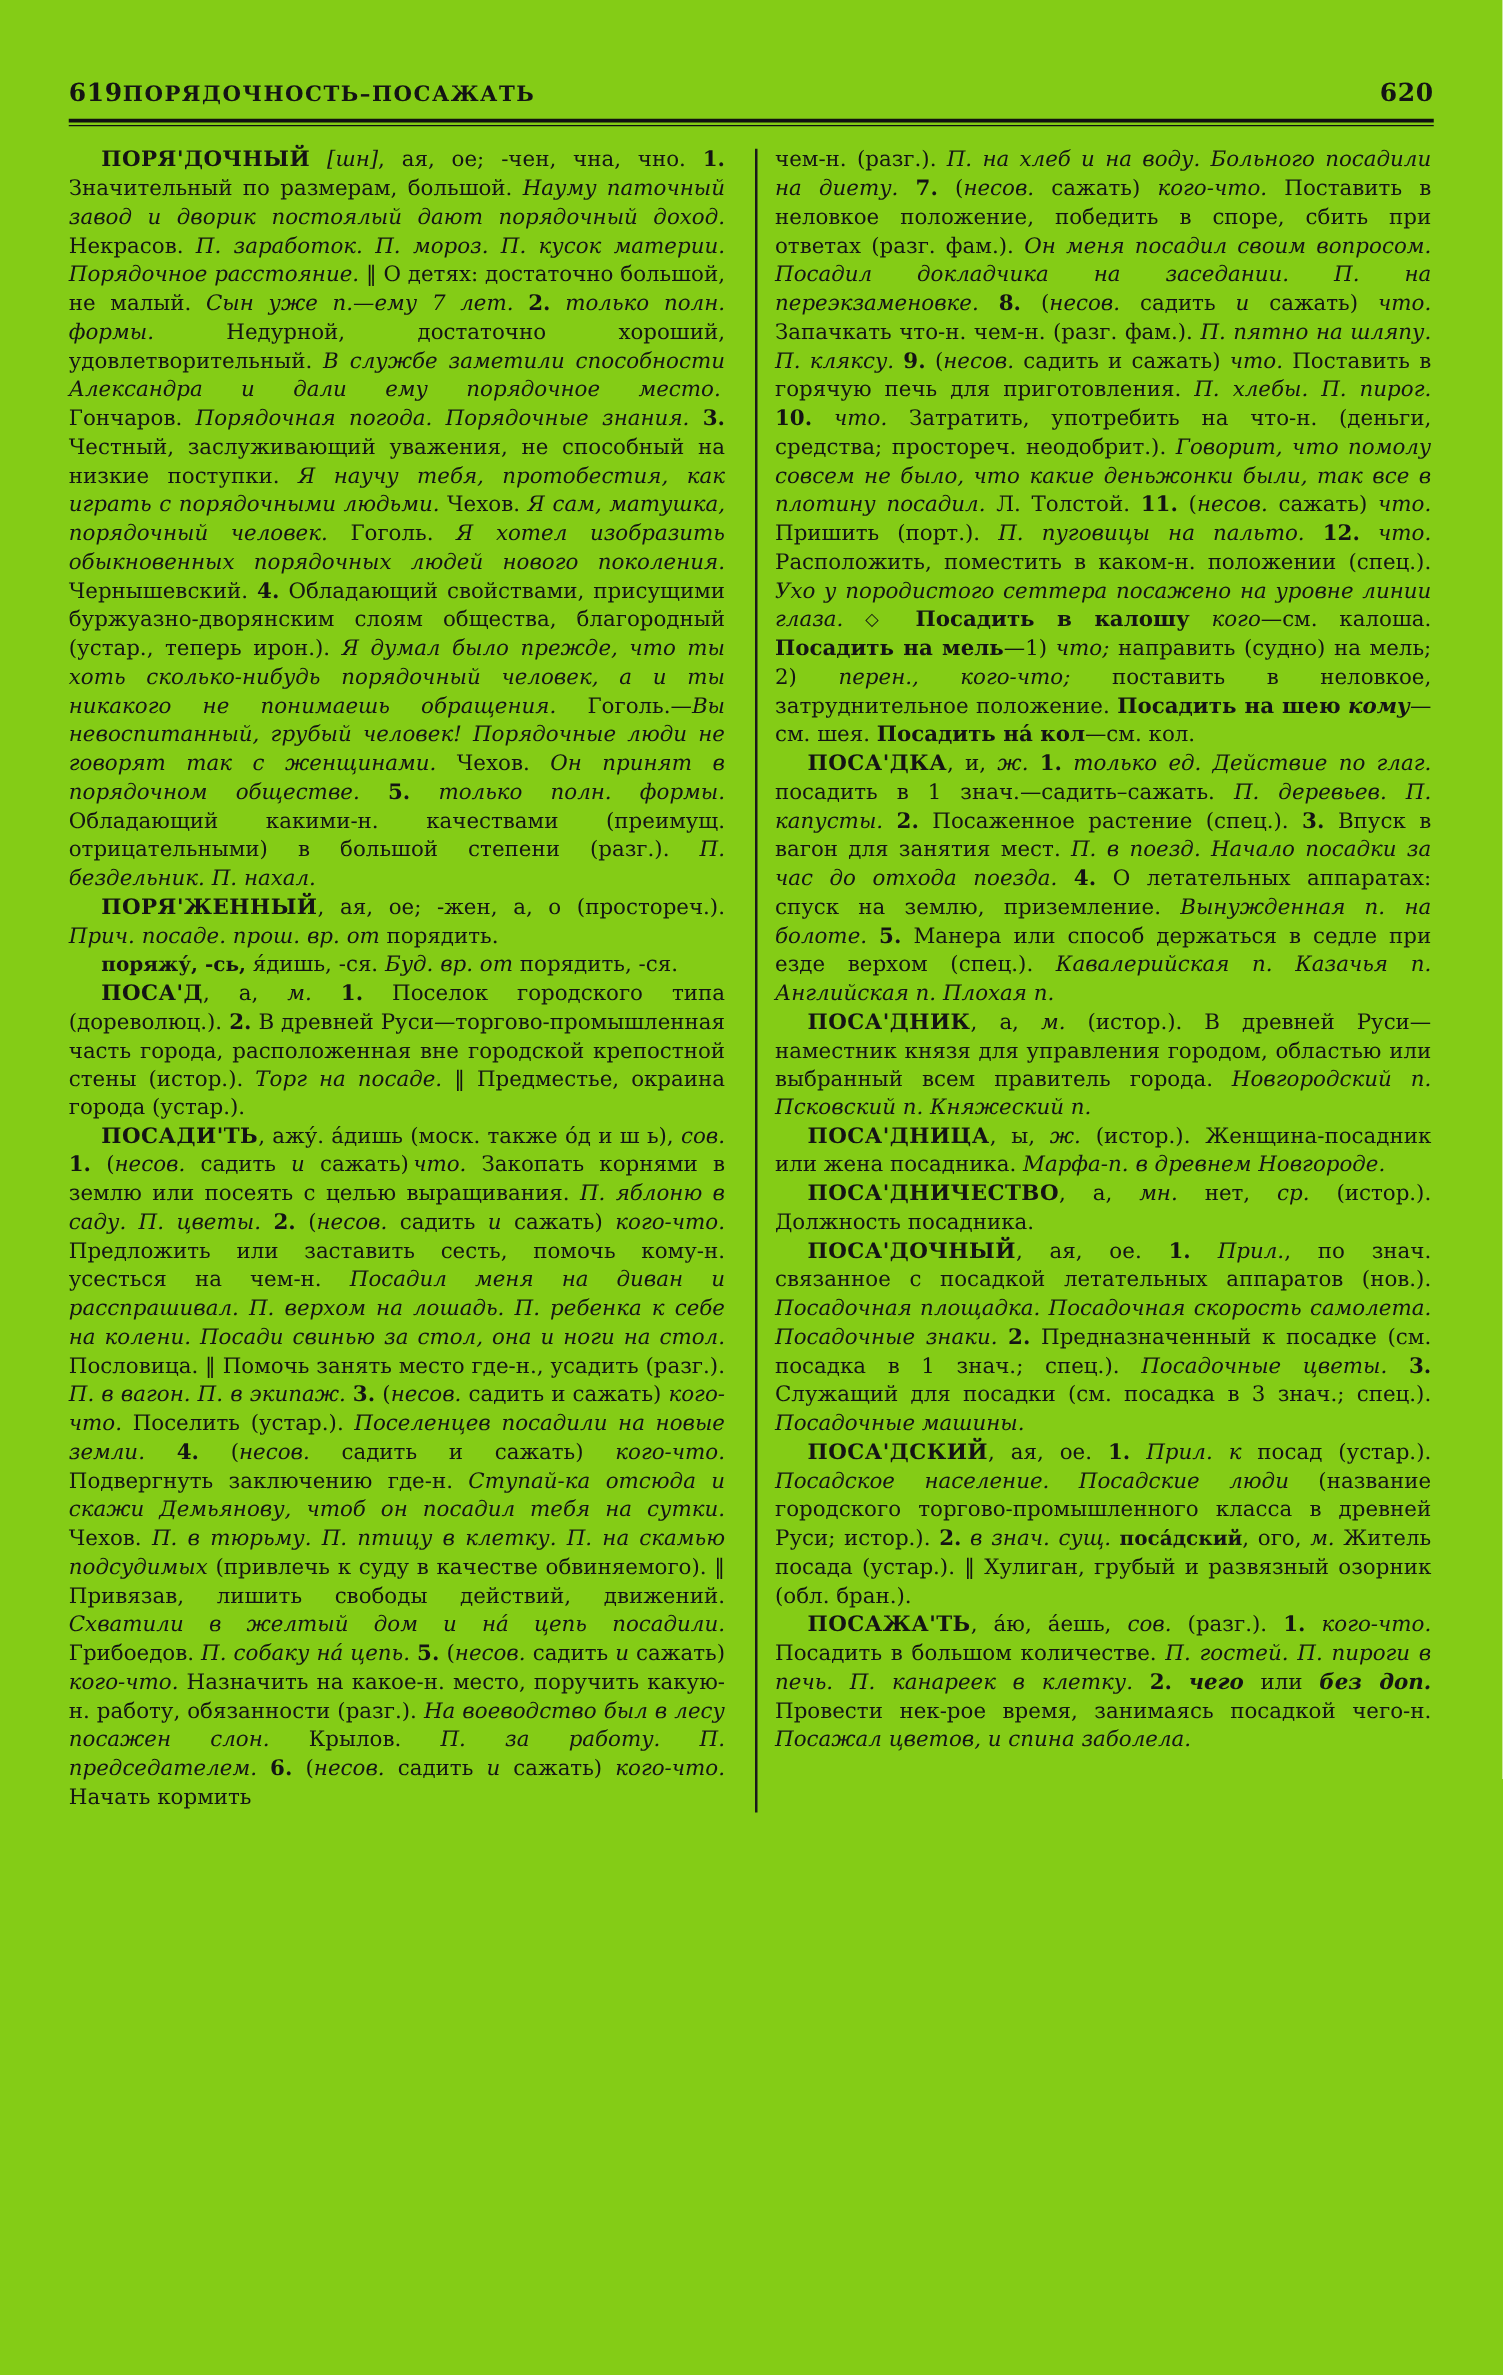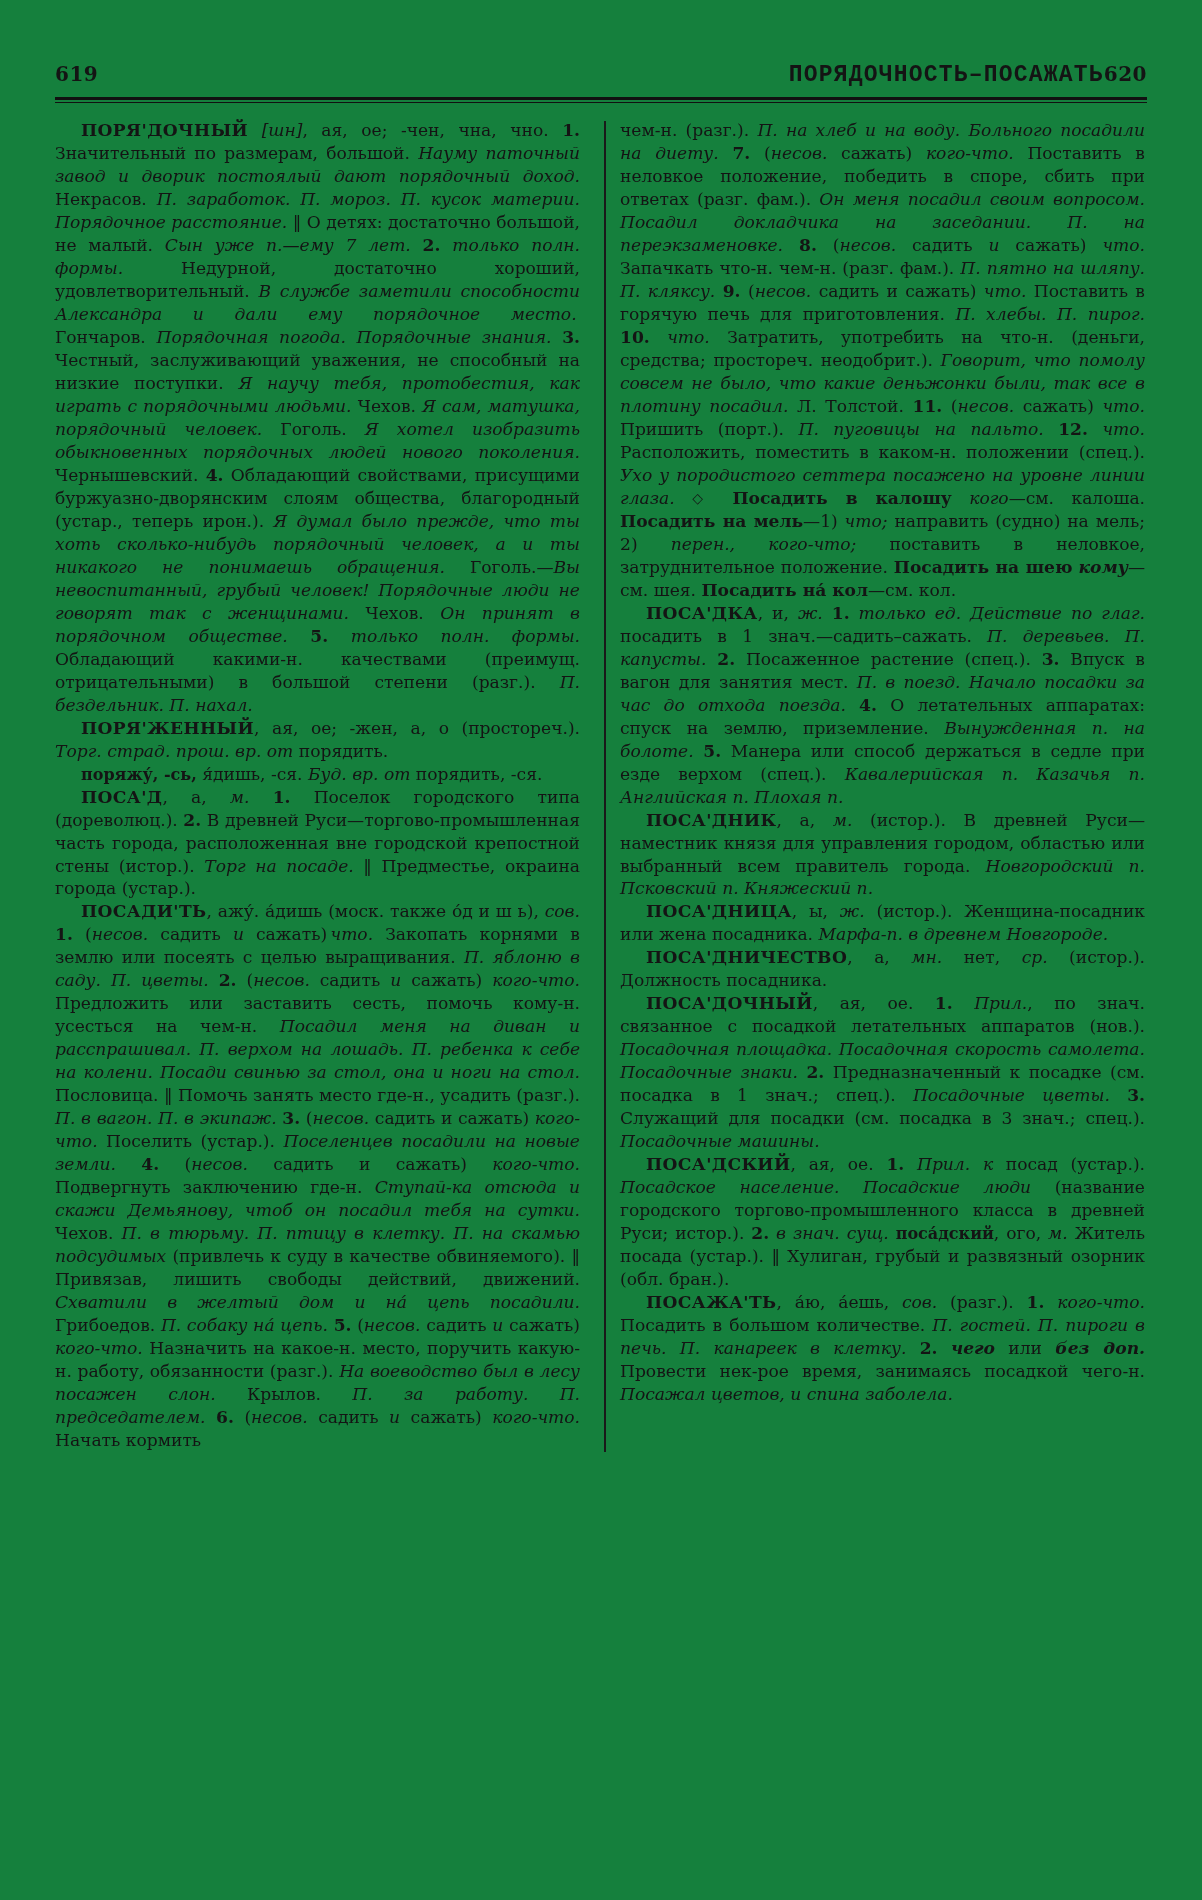--- a/index.html
+++ b/index.html
@@ -14,21 +14,21 @@
     font-family: "DejaVu Serif", "Liberation Serif", serif;
     color: #141414;
     position: relative;
     overflow: hidden;
   }
   .page {
     position: absolute;
     left: 0; top: 0;
     width: 1202px;
     height: 1900px;
-    background: #15803d;
+    background: #84cc16;
   }
   .page-inner {
     position: absolute;
     left: 55px;
     top: 62px;
     width: 1092px;
   }
 
   
   .running-head {
@@ -36,25 +36,24 @@
     align-items: baseline;
     justify-content: space-between;
     font-family: "DejaVu Serif", "Liberation Serif", serif;
     font-weight: bold;
   }
   .folio {
     font-size: 20px;
     letter-spacing: 0.5px;
   }
   .head-title {
-    font-size: 23px;
+    font-size: 17px;
     letter-spacing: 1.2px;
-    text-align: right;
+    text-align: left;
     flex: 1;
-    font-family: Liberation Mono, monospace;
   }
   .rule {
     margin-top: 9px;
     border-top: 3px solid #111;
     border-bottom: 1px solid #111;
     height: 2px;
     width: 100%;
   }
 
   
@@ -114,21 +113,21 @@
     <div class="running-head">
       <span class="folio">619</span>
       <span class="head-title">ПОРЯДОЧНОСТЬ–ПОСАЖАТЬ</span>
       <span class="folio">620</span>
     </div>
     <div class="rule"></div>
 
     <div class="columns">
       <div class="col col-left" id="col-left">
           <p class="entry"><span class="hw">ПОРЯ'ДОЧНЫЙ</span> <span class="it">[шн]</span>, ая, ое; -чен, чна, чно. <span class="num">1.</span> Значительный по размерам, большой. <span class="it">Науму паточный завод и дворик постоялый дают&nbsp;порядочный доход.</span> Некрасов. <span class="it">П. заработок. П.&nbsp;мороз. П.&nbsp;кусок материи. Порядочное расстояние.</span> ‖ О детях: достаточно большой, не малый. <span class="it">Сын уже п.—ему 7 лет.</span> <span class="num">2.</span> <span class="it">только полн. формы.</span> Недурной, достаточно хороший, удовлетворительный. <span class="it">В службе заметили способности Александра и дали ему порядочное место.</span> Гончаров.&nbsp;<span class="it">Порядочная погода. Порядочные знания.</span> <span class="num">3.</span> Честный, заслуживающий уважения, не способный на низкие поступки. <span class="it">Я научу тебя, протобестия, как играть с порядочными людьми.</span> Чехов. <span class="it">Я сам, матушка, порядочный человек.</span> Гоголь. <span class="it">Я хотел изобразить обыкновенных порядочных людей нового поколения.</span> Чернышевский. <span class="num">4.</span> Обладающий свойствами, присущими буржуазно-дворянским слоям общества, благородный (устар., теперь ирон.). <span class="it">Я думал было прежде, что ты хоть сколько-нибудь порядочный человек, а и ты никакого не понимаешь обращения.</span> Гоголь.—<span class="it">Вы невоспитанный, грубый человек! Порядочные люди не говорят так с женщинами.</span> Чехов. <span class="it">Он принят в порядочном обществе.</span> <span class="num">5.</span> <span class="it">только полн. формы.</span> Обладающий какими-н. качествами (преимущ. отрицательными) в большой степени (разг.). <span class="it">П. бездельник. П. нахал.</span></p>
-          <p class="entry"><span class="hw">ПОРЯ'ЖЕННЫЙ</span>, ая, ое; -жен, а, о (простореч.). <span class="it">Торг. страд. прош. вр. от</span> порядить.</p>
+          <p class="entry"><span class="hw">ПОРЯ'ЖЕННЫЙ</span>, ая, ое; -жен, а, о (простореч.). <span class="it">Прич. посаде. прош. вр. от</span> порядить.</p>
           <p class="entry"><span class="sub-hw">поряжу́, -сь,</span> я́дишь, -ся. <span class="it">Буд. вр. от</span> порядить, -ся.</p>
           <p class="entry"><span class="hw">ПОСА'Д</span>, а, <span class="it">м.</span> <span class="num">1.</span> Поселок городского типа (дореволюц.). <span class="num">2.</span> В древней Руси—торгово-промышленная часть города, расположенная вне городской крепостной стены (истор.). <span class="it">Торг на посаде.</span> ‖ Предместье, окраина города (устар.).</p>
           <p class="entry"><span class="hw">ПОСАДИ'ТЬ</span>, ажу́. а́дишь (моск. также о́д и ш ь), <span class="it">сов.</span> <span class="num">1.</span> (<span class="it">несов.</span> садить <span class="it">и</span> сажать) <span class="it">что.</span> Закопать корнями в землю или посеять с целью выращивания. <span class="it">П. яблоню в саду. П. цветы.</span> <span class="num">2.</span> (<span class="it">несов.</span> садить <span class="it">и</span> сажать) <span class="it">кого-что.</span> Предложить или заставить сесть, помочь кому-н. усесться на чем-н. <span class="it">Посадил меня на диван и расспрашивал. П. верхом на лошадь. П. ребенка к себе на колени. Посади свинью за стол, она и ноги на стол.</span> Пословица. ‖ Помочь занять место где-н., усадить (разг.). <span class="it">П. в вагон. П. в экипаж.</span> <span class="num">3.</span> (<span class="it">несов.</span> садить и сажать) <span class="it">кого-что.</span> Поселить (устар.). <span class="it">Поселенцев посадили на новые земли.</span> <span class="num">4.</span> (<span class="it">несов.</span> садить и сажать) <span class="it">кого-что.</span> Подвергнуть заключению где-н. <span class="it">Ступай-ка отсюда и скажи Демьянову, чтоб он посадил тебя на сутки.</span> Чехов. <span class="it">П. в тюрьму. П. птицу в клетку. П. на скамью подсудимых</span> (привлечь к суду в качестве обвиняемого). ‖ Привязав, лишить свободы действий, движений. <span class="it">Схватили в желтый дом и на́ цепь посадили.</span> Грибоедов. <span class="it">П. собаку на́ цепь.</span> <span class="num">5.</span> (<span class="it">несов.</span> садить <span class="it">и</span> сажать) <span class="it">кого-что.</span> Назначить на какое-н. место, поручить какую-н. работу, обязанности (разг.). <span class="it">На воеводство был в лесу посажен слон.</span> Крылов. <span class="it">П. за работу. П. председателем.</span> <span class="num">6.</span> (<span class="it">несов.</span> садить <span class="it">и</span> сажать) <span class="it">кого-что.</span> Начать кормить</p>
         </div>
       <div class="col-divider"></div>
       <div class="col col-right" id="col-right">
           <p class="cont">чем-н. (разг.). <span class="it">П. на хлеб и на воду. Больного посадили на диету.</span> <span class="num">7.</span> (<span class="it">несов.</span> сажать) <span class="it">кого-что.</span> Поставить в неловкое положение, победить в споре, сбить при ответах (разг. фам.). <span class="it">Он меня посадил своим вопросом. Посадил докладчика на заседании. П. на переэкзаменовке.</span> <span class="num">8.</span> (<span class="it">несов.</span> садить <span class="it">и</span> сажать) <span class="it">что.</span> Запачкать что-н. чем-н. (разг. фам.). <span class="it">П. пятно на шляпу. П. кляксу.</span> <span class="num">9.</span> (<span class="it">несов.</span> садить и сажать) <span class="it">что.</span> Поставить в горячую печь для приготовления. <span class="it">П. хлебы. П. пирог.</span> <span class="num">10.</span> <span class="it">что.</span> Затратить, употребить на что-н. (деньги, средства; простореч. неодобрит.). <span class="it">Говорит, что помолу совсем не было, что какие деньжонки были, так все в плотину посадил.</span> Л. Толстой. <span class="num">11.</span> (<span class="it">несов.</span> сажать) <span class="it">что.</span> Пришить (порт.). <span class="it">П. пуговицы на пальто.</span> <span class="num">12.</span> <span class="it">что.</span> Расположить, поместить в каком-н. положении (спец.). <span class="it">Ухо у породистого сеттера посажено на уровне линии глаза.</span> <span class="diamond">◇</span> <span class="b">Посадить в калошу</span> <span class="it">кого</span>—см. калоша. <span class="b">Посадить на мель</span>—1) <span class="it">что;</span> направить (судно) на мель; 2) <span class="it">перен., кого-что;</span> поставить в неловкое, затруднительное положение. <span class="b">Посадить на шею</span> <span class="bi">кому</span>—см. шея. <span class="b">Посадить на́ кол</span>—см. кол.</p>
           <p class="entry"><span class="hw">ПОСА'ДКА</span>, и, <span class="it">ж.</span> <span class="num">1.</span> <span class="it">только ед. Действие по глаг.</span> посадить в 1 знач.—садить–сажать. <span class="it">П. деревьев. П. капусты.</span> <span class="num">2.</span> Посаженное растение (спец.). <span class="num">3.</span> Впуск в вагон для занятия мест. <span class="it">П. в поезд. Начало посадки за час до отхода поезда.</span> <span class="num">4.</span> О летательных аппаратах: спуск на землю, приземление. <span class="it">Вынужденная п. на болоте.</span> <span class="num">5.</span> Манера или способ держаться в седле при езде верхом (спец.). <span class="it">Кавалерийская п. Казачья п. Английская п. Плохая п.</span></p>
           <p class="entry"><span class="hw">ПОСА'ДНИК</span>, а, <span class="it">м.</span> (истор.). В древней Руси—наместник князя для управления городом, областью или выбранный всем правитель города. <span class="it">Новгородский п. Псковский п. Княжеский п.</span></p>
           <p class="entry"><span class="hw">ПОСА'ДНИЦА</span>, ы, <span class="it">ж.</span> (истор.). Женщина-посадник или жена посадника. <span class="it">Марфа-п. в древнем Новгороде.</span></p>

